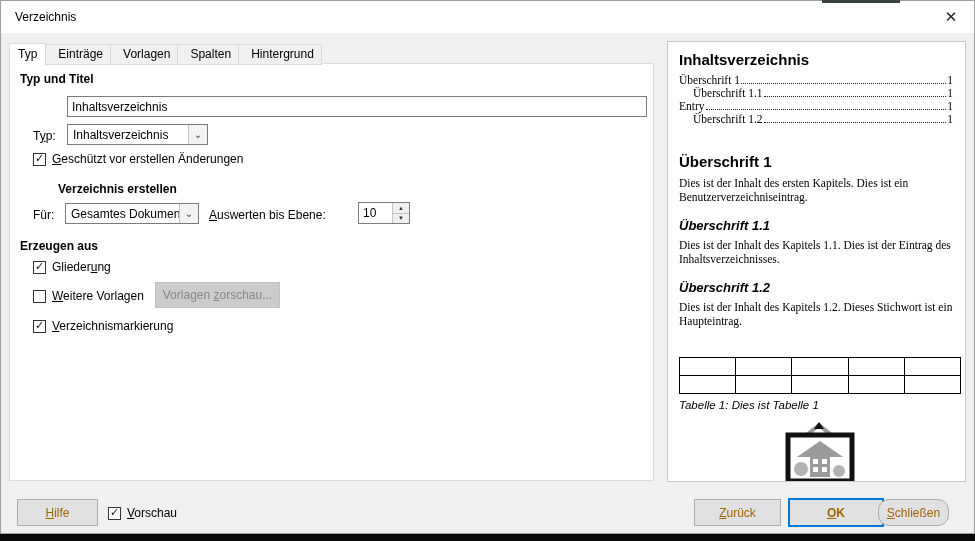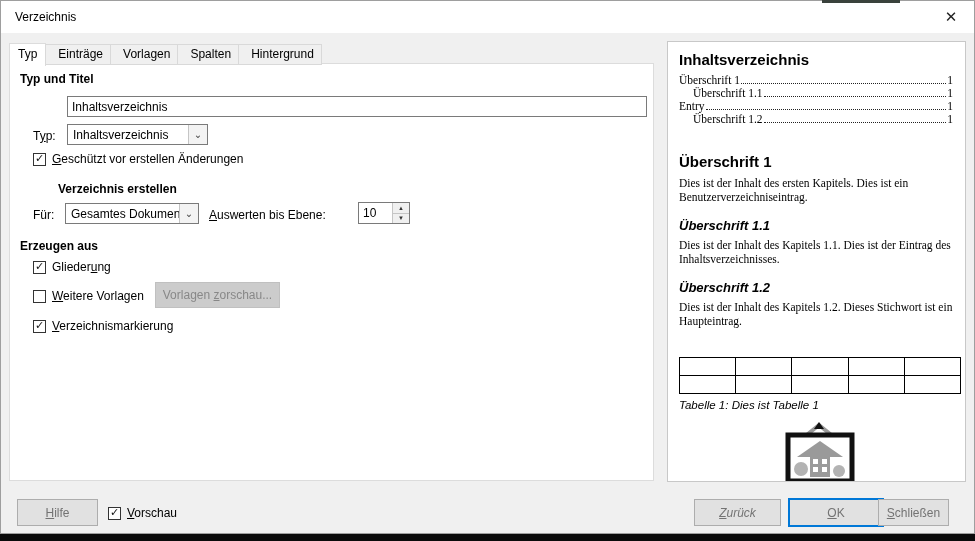--- a/index.html
+++ b/index.html
@@ -51,21 +51,21 @@
                    font-size:6px; color:#333; line-height:1; }
   .spin-btns div:first-child { border-bottom:1px solid #c5c5c5; }
 
   .checkrow { position:absolute; display:flex; align-items:center; }
   .cb { width:13px; height:13px; background:#fff; border:1px solid #333; margin-right:6px;
         display:flex; align-items:center; justify-content:center; flex:none; }
   .cb .mark { font-size:11px; line-height:1; color:#111; margin-top:-1px; }
   .checkrow .cblbl { font-size:12px; white-space:nowrap; }
 
   .btn { position:absolute; background:#e1e1e1; border:1px solid #adadad; font-size:12px;
-         display:flex; align-items:center; justify-content:center; white-space:nowrap; color:#737373;
+         display:flex; align-items:center; justify-content:center; white-space:nowrap; color:#a16207;
          font-family:"Liberation Sans",sans-serif; }
   .btn.default { border:2px solid #0078d7; }
   .btn.disabled { background:#cccccc; border:1px solid #c0c0c0; color:#888; }
 
   
   .preview { position:absolute; left:666px; top:40px; width:299px; height:441px;
              background:#fff; border:1px solid #c8c8c8; padding:9px 12px 0 11px; overflow:hidden; }
   .toc-title { font-weight:bold; font-size:15px; margin-bottom:6px; }
   .toc-row { display:flex; align-items:baseline; font-family:"Liberation Serif",serif;
              font-size:11.5px; line-height:12.6px; }
@@ -263,27 +263,27 @@
 
     <div class="checkrow" style="left:107px; top:505px;">
       <span class="cb">
           <span class="mark">✓</span>
         </span>
       <span class="cblbl">
         <span></span><span class="mn">V</span><span>orschau</span>
       </span>
     </div>
 
-    <div class="btn" style="left:693px; top:498px; width:87px; height:27px;font-style:italic;">
+    <div class="btn" style="left:693px; top:498px; width:87px; height:27px;">
       <span><span></span><span class="mn">Z</span><span>urück</span></span>
     </div>
-    <div class="btn default" style="left:787px; top:497px; width:96px; height:29px;">
+    <div class="btn default" style="left:787px; top:497px; width:96px; height:29px;font-weight:bold;">
       <span><span></span><span class="mn">O</span><span>K</span></span>
     </div>
-    <div class="btn" style="left:877px; top:498px; width:71px; height:27px;">
+    <div class="btn" style="left:877px; top:498px; width:71px; height:27px;border-radius:11px;">
       <span><span></span><span class="mn">S</span><span>chließen</span></span>
     </div>
 
   </div>
 
   <div class="bg-fragment"></div>
   <div class="bottom-strip"></div>
 </div>
 
 </body></html>

